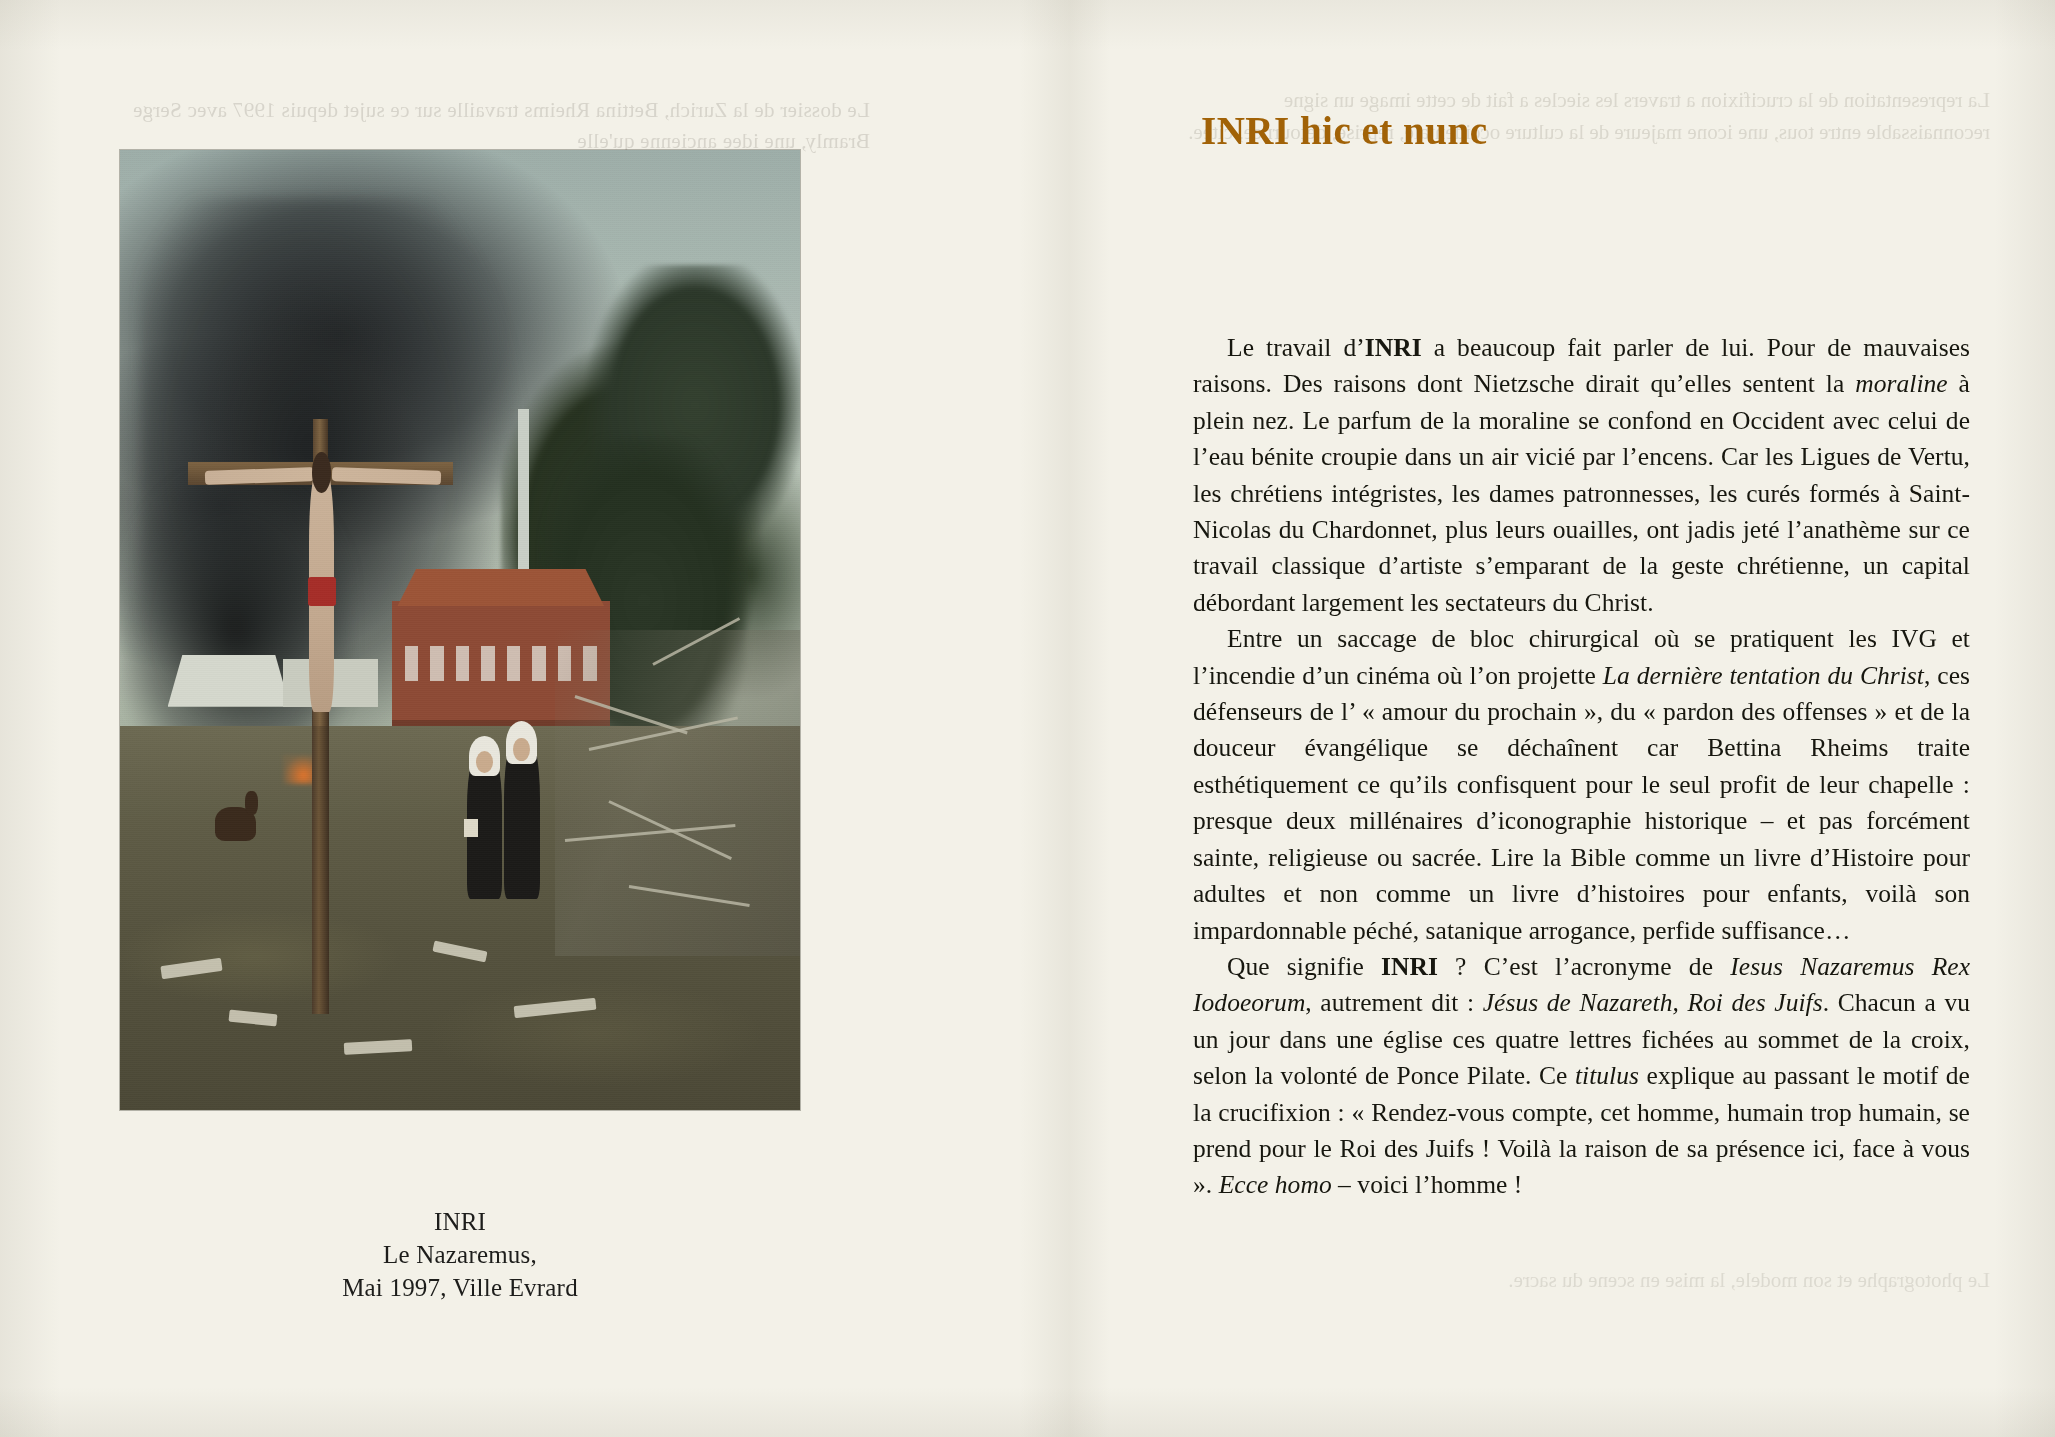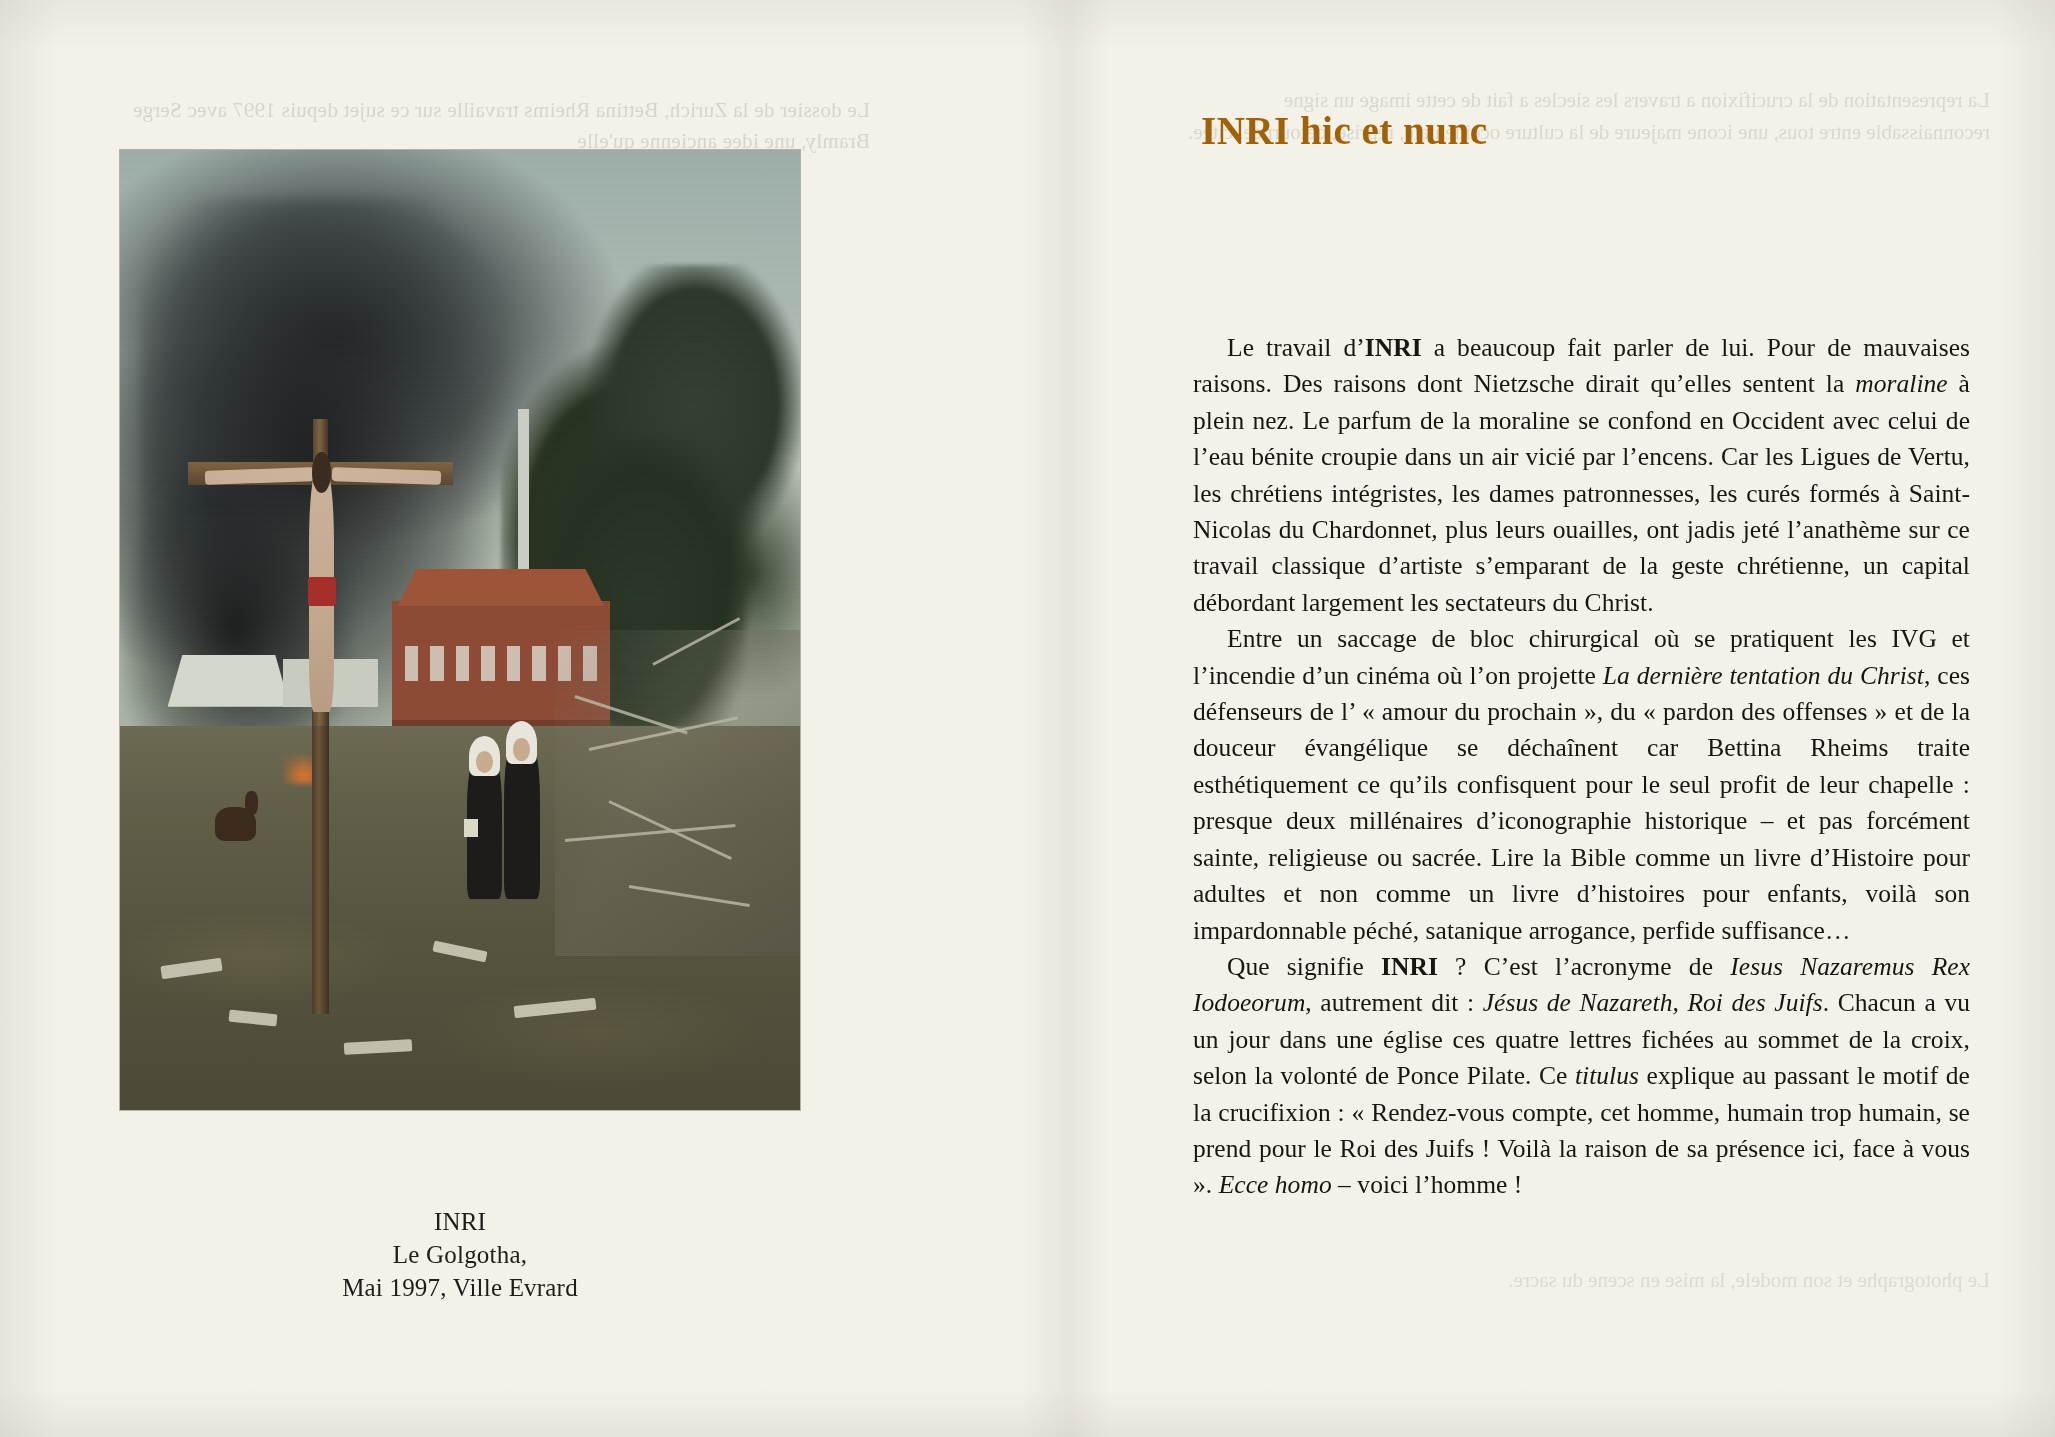--- a/index.html
+++ b/index.html
@@ -450,21 +450,21 @@
         <div class="debris" style="left:33%;bottom:6%;width:10%;height:1.2%;transform:rotate(-3deg);"></div>
         <div class="debris" style="left:46%;bottom:16%;width:8%;height:1.1%;transform:rotate(12deg);"></div>
         <div class="debris" style="left:58%;bottom:10%;width:12%;height:1.2%;transform:rotate(-6deg);"></div>
 
         <div class="grain"></div>
       </div>
     </div>
 
     <div class="caption">
       <div>INRI</div>
-      <div>Le Golgotha,</div>
+      <div>Le Nazaremus,</div>
       <div>Mai 1997, Ville Evrard</div>
     </div>
   </div>
 
   <div class="gutter"></div>
 
   <div class="right-page">
     <div class="rp-showthrough">La representation de la crucifixion a travers les siecles a fait de cette image un signe reconnaissable entre tous, une icone majeure de la culture occidentale, reprise, detournee, citee.</div>
 
     <h1 class="article-title">INRI hic et nunc</h1>

